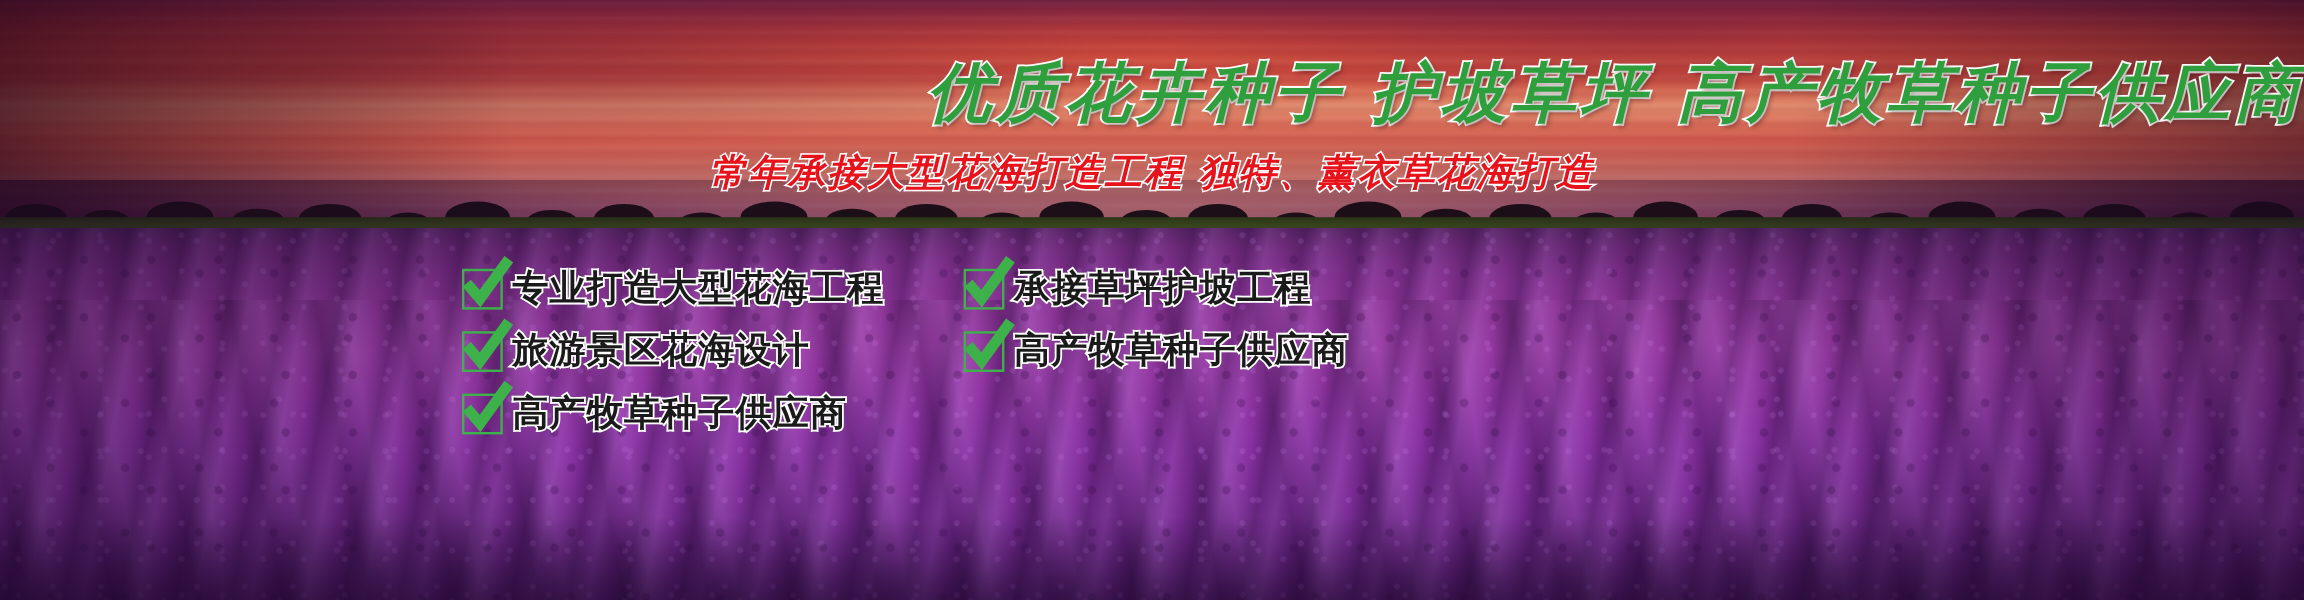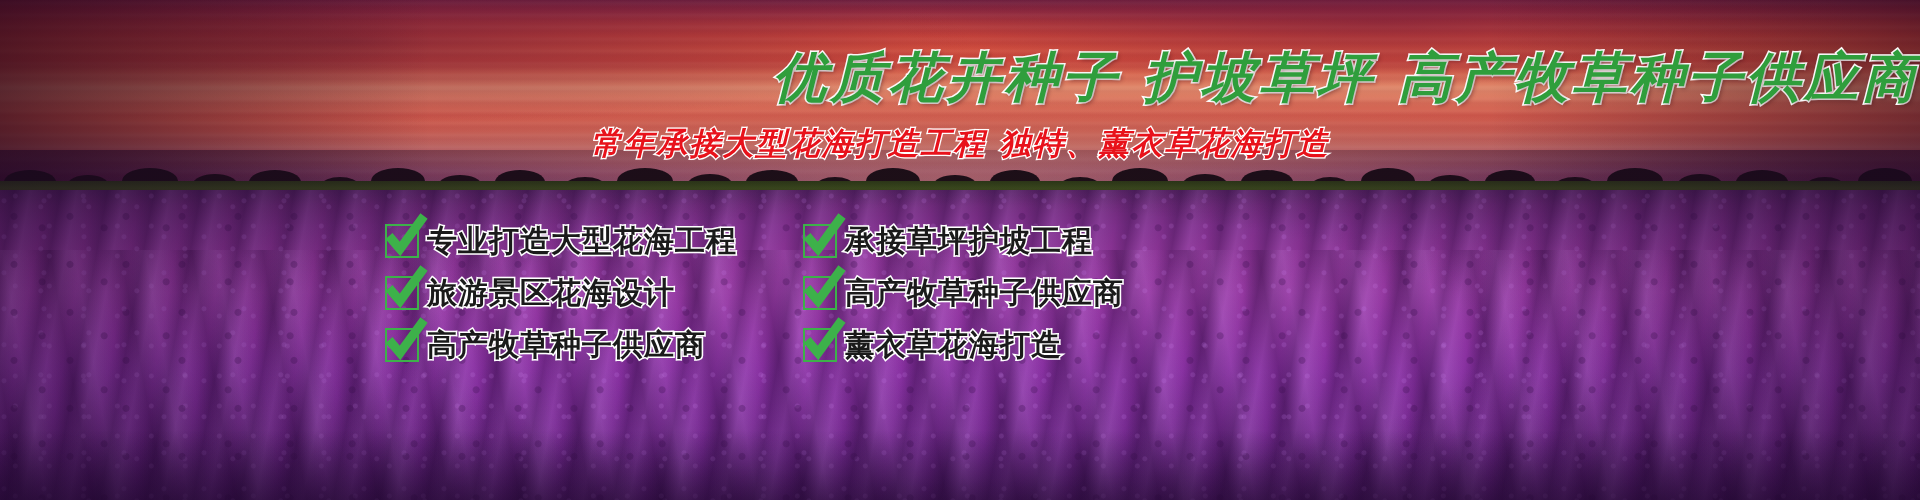--- a/index.html
+++ b/index.html
@@ -339,23 +339,15 @@
 
     <div class="feature">
       <span class="checkbox">
         <svg class="tick" viewBox="0 0 46 46">
           <path d="M6 24 L17 37 L41 4" fill="none" stroke="#3db14a" stroke-width="9" stroke-linecap="butt" stroke-linejoin="miter"></path>
         </svg>
       </span>
       <span class="feature-label">高产牧草种子供应商</span>
     </div>
 
-    <div class="feature">
-      <span class="checkbox">
-        <svg class="tick" viewBox="0 0 46 46">
-          <path d="M6 24 L17 37 L41 4" fill="none" stroke="#3db14a" stroke-width="9" stroke-linecap="butt" stroke-linejoin="miter"></path>
-        </svg>
-      </span>
-      <span class="feature-label">薰衣草花海打造</span>
-    </div>
 
   </div>
 </div>
 
 </body></html>

